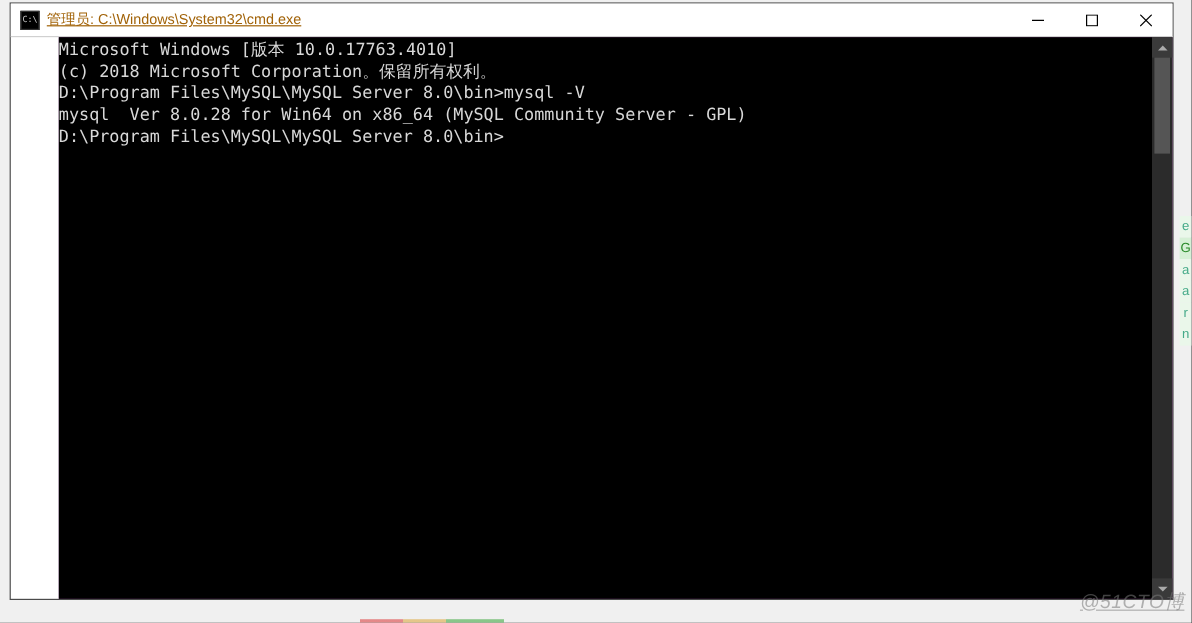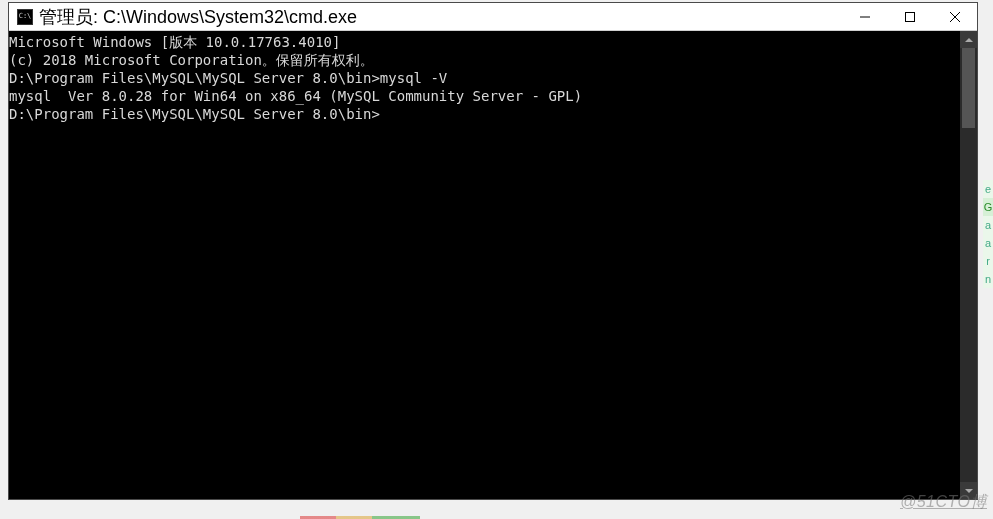--- a/index.html
+++ b/index.html
@@ -40,24 +40,25 @@
     align-items: center;
     justify-content: center;
   }
   .title-icon-inner {
     color: #ccc;
     font-size: 7px;
     font-family: monospace;
     line-height: 1;
   }
   .title-text {
-    font-size: 18px;
-    color: #000000;
+    font-size: 12px;
+    color: #a16207;
     flex: 1;
     white-space: nowrap;
+    text-decoration: underline;
   }
   .win-controls {
     display: flex;
     height: 100%;
   }
   .win-btn {
     width: 45px;
     height: 100%;
     display: flex;
     align-items: center;
@@ -65,20 +66,21 @@
     background: transparent;
     border: none;
     cursor: pointer;
   }
   .win-btn svg { width: 10px; height: 10px; }
   .client {
     flex: 1;
     display: flex;
     background: #701a75;
     min-height: 0;
+    margin-left: 40px;
   }
   .terminal {
     flex: 1;
     background: #000;
     color: #d8d8d8;
     font-family: "NSimSun","SimSun","Consolas",monospace;
     font-size: 14px;
     line-height: 18px;
     padding: 2px 0 0 0;
     white-space: pre;

